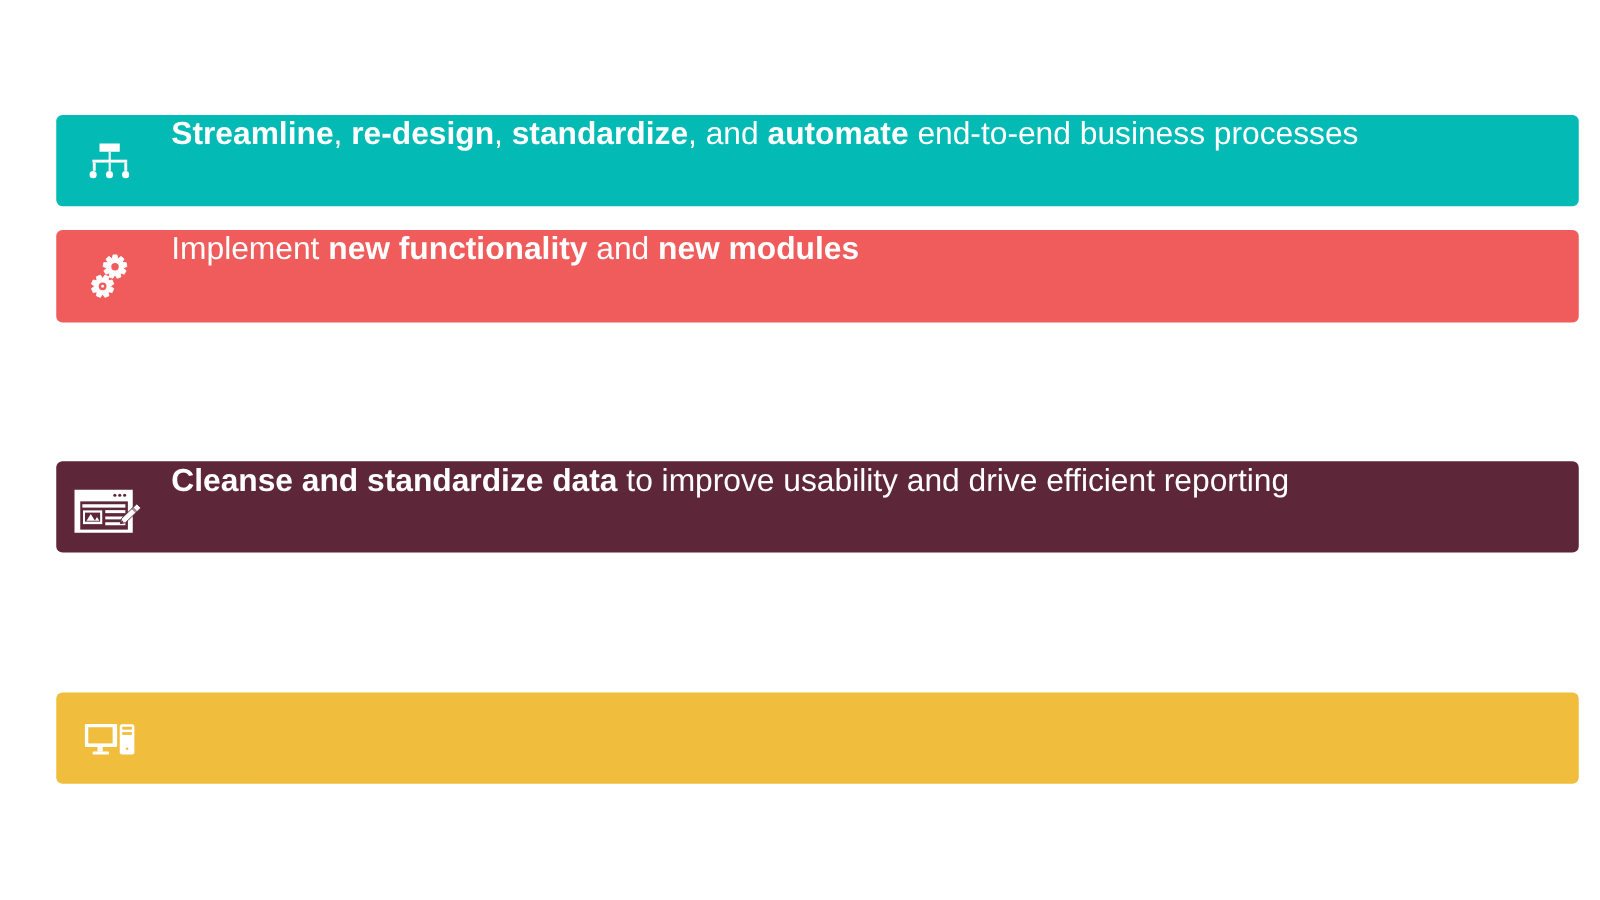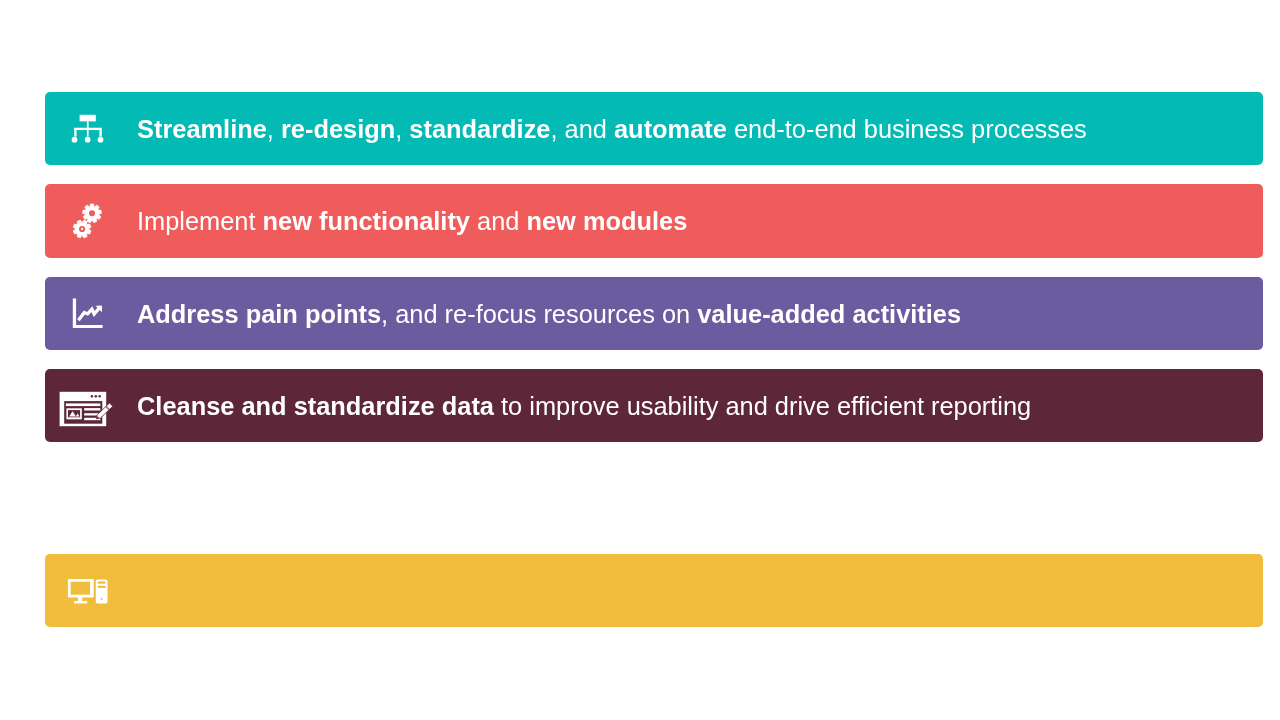--- a/index.html
+++ b/index.html
@@ -36,21 +36,20 @@
     height: 73px;
     overflow: visible;
   }
   .bar-icon svg { display: block; position: absolute; left: 0; top: 0; overflow: visible; }
   .bar-text {
     position: absolute;
     left: 92px;
     top: 0;
     height: 73px;
     display: flex;
-    align-items: center;
     transform: translateY(0.4px);
     color: #FFFFFF;
     font-size: 25.4px;
     line-height: 30px;
     white-space: nowrap;
   }
   .bar-text b { font-weight: bold; }
   .bar-text span { font-weight: normal; }
 </style>
 </head>
@@ -82,32 +81,20 @@
       <circle cx="47" cy="29.3" r="3.0" fill="#F05B5B"></circle>
       <path d="M38.95,36.09 L42.10,37.39 L41.48,40.62 L44.71,40.00 L46.01,43.15 L43.29,45.00 L46.01,46.85 L44.71,50.00 L41.48,49.38 L42.10,52.61 L38.95,53.91 L37.10,51.19 L35.25,53.91 L32.10,52.61 L32.72,49.38 L29.49,50.00 L28.19,46.85 L30.91,45.00 L28.19,43.15 L29.49,40.00 L32.72,40.62 L32.10,37.39 L35.25,36.09 L37.10,38.81 Z" fill="#fff" stroke="#fff" stroke-width="0.7" stroke-linejoin="round"></path>
       <circle cx="37.1" cy="45.0" r="3.1" fill="#F05B5B"></circle>
       <circle cx="37.1" cy="45.0" r="1.15" fill="#fff"></circle>
     </svg>
       </span>
     <span class="bar-text">
         <span class="bar-text-line"><span>Implement </span><b>new functionality</b><span> and </span><b>new modules</b></span>
       </span>
   </div>
-  <div class="objective-bar" style="top: 277.1px; background-color: rgb(107, 92, 160);" title="Address pain points, and re-focus resources on value-added activities">
-    <span class="bar-icon">
-        <svg width="92" height="73" viewBox="0 0 92 73" fill="none">
-      <path d="M27.8 21.6 h3.3 v26.3 h26.5 v3.1 H27.8 Z" fill="#fff"></path>
-      <path d="M33.4 43.3 L39.3 35.5 L42.6 36.9 L46.9 32.2 L49.2 37.0 L55.6 29.4" stroke="#fff" stroke-width="3.3" stroke-linejoin="miter" fill="none"></path>
-      <path d="M50.5 28.8 L57.1 28.7 L56.9 35.3 Z" fill="#fff"></path>
-    </svg>
-      </span>
-    <span class="bar-text">
-        <span class="bar-text-line"><b>Address pain points</b><span>, and re-focus resources on </span><b>value-added activities</b></span>
-      </span>
-  </div>
   <div class="objective-bar" style="top: 369.3px; background-color: rgb(93, 39, 57); padding-left: 44px;" title="Cleanse and standardize data to improve usability and drive efficient reporting">
     <span class="bar-icon">
         <svg width="92" height="73" viewBox="0 0 92 73" overflow="visible" fill="none">
       <rect x="14.6" y="22.8" width="46.6" height="34.4" fill="#fff"></rect>
       <circle cx="46.9" cy="27.2" r="1.25" fill="#5D2739"></circle>
       <circle cx="50.8" cy="27.2" r="1.25" fill="#5D2739"></circle>
       <circle cx="54.7" cy="27.2" r="1.25" fill="#5D2739"></circle>
       <rect x="19.2" y="32.1" width="38.1" height="22.6" fill="#5D2739"></rect>
       <rect x="20.9" y="34.4" width="34.4" height="2.7" fill="#fff"></rect>
       <rect x="21.4" y="39.3" width="15.4" height="11.0" fill="#fff"></rect>

